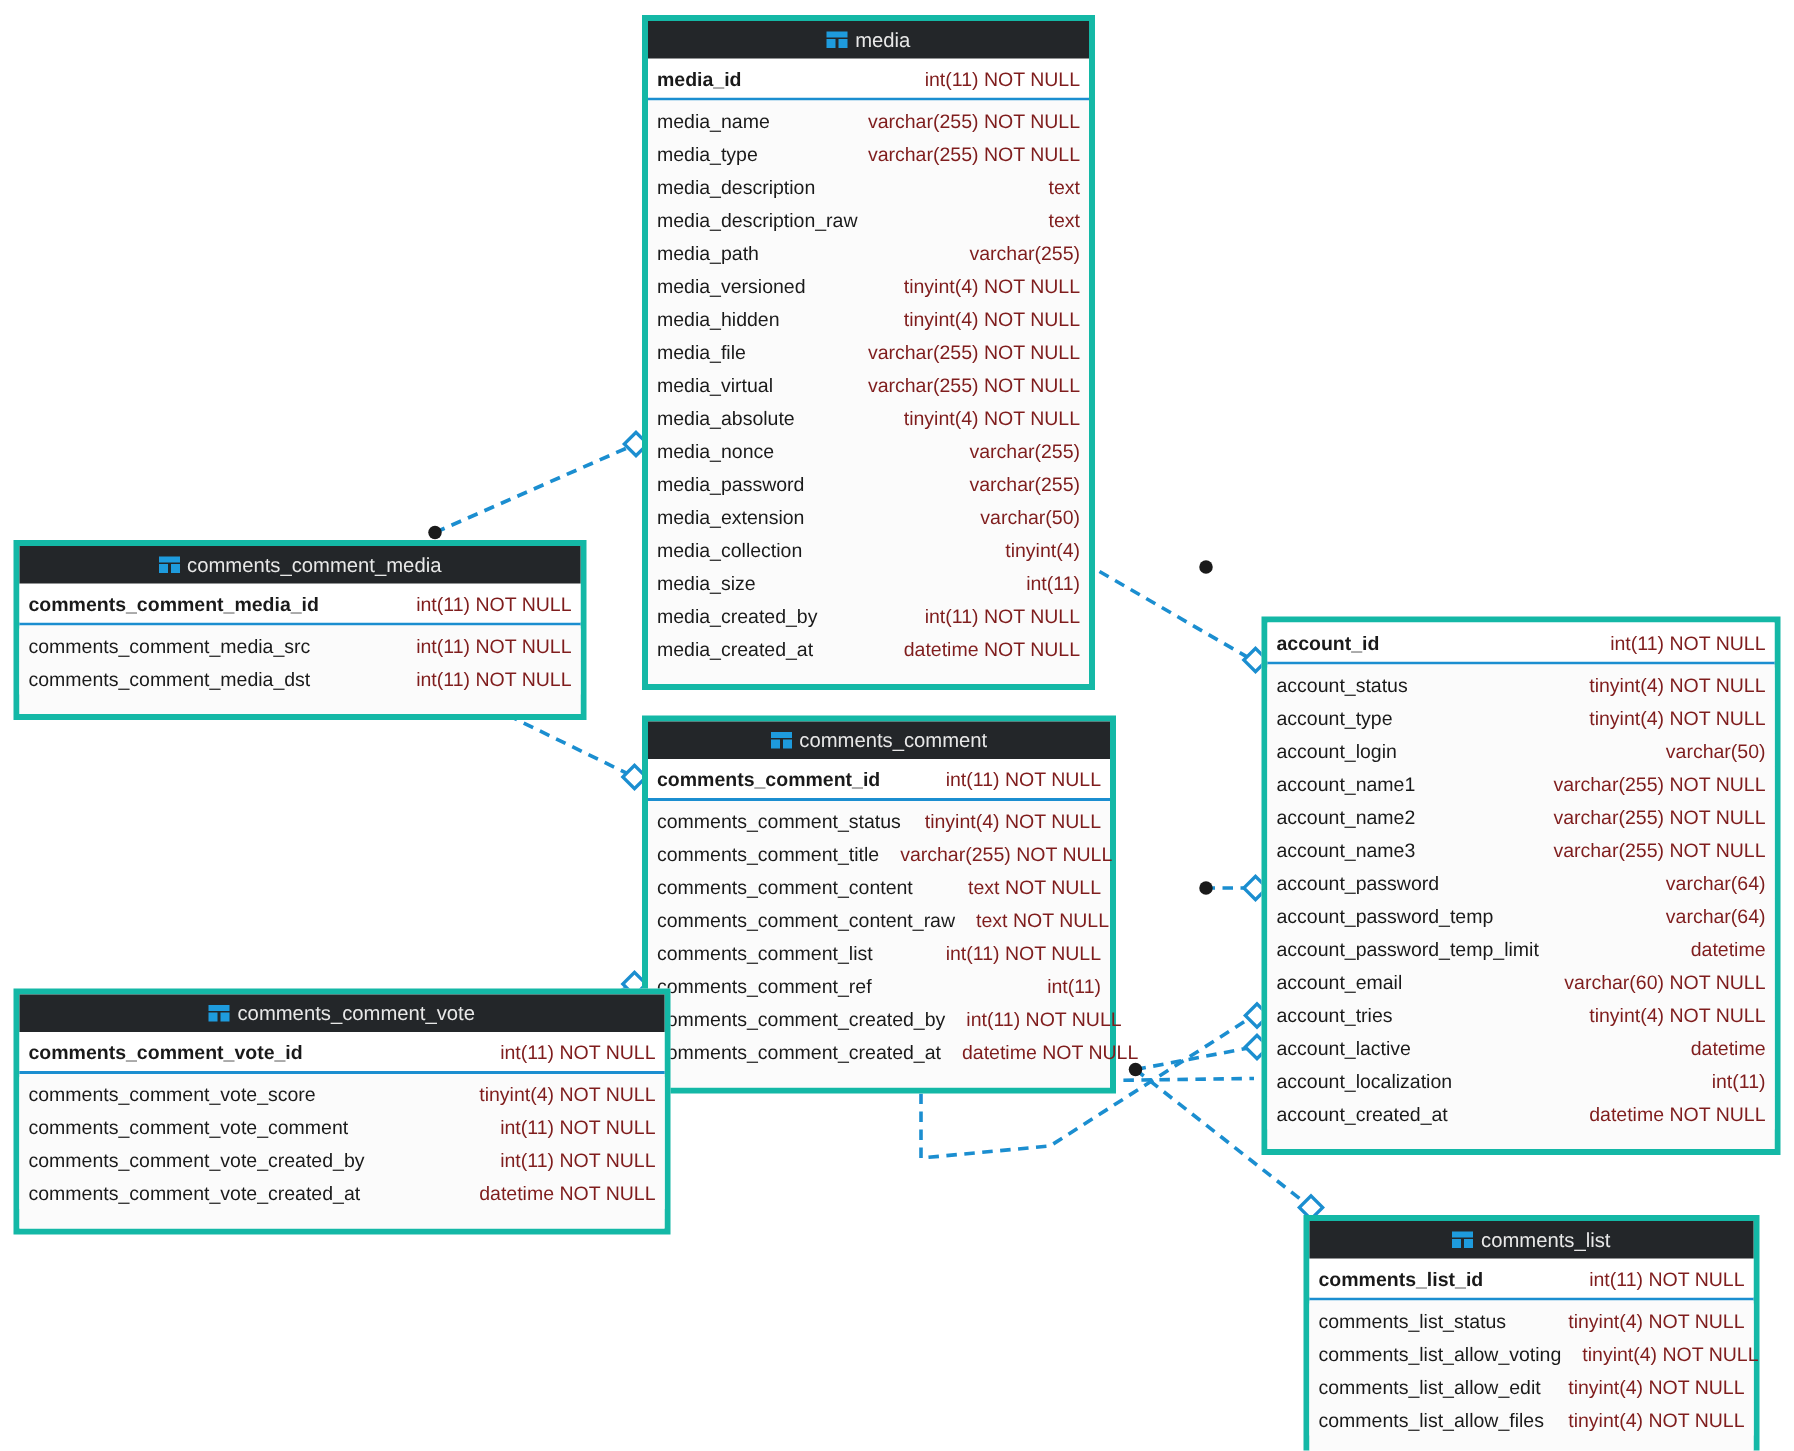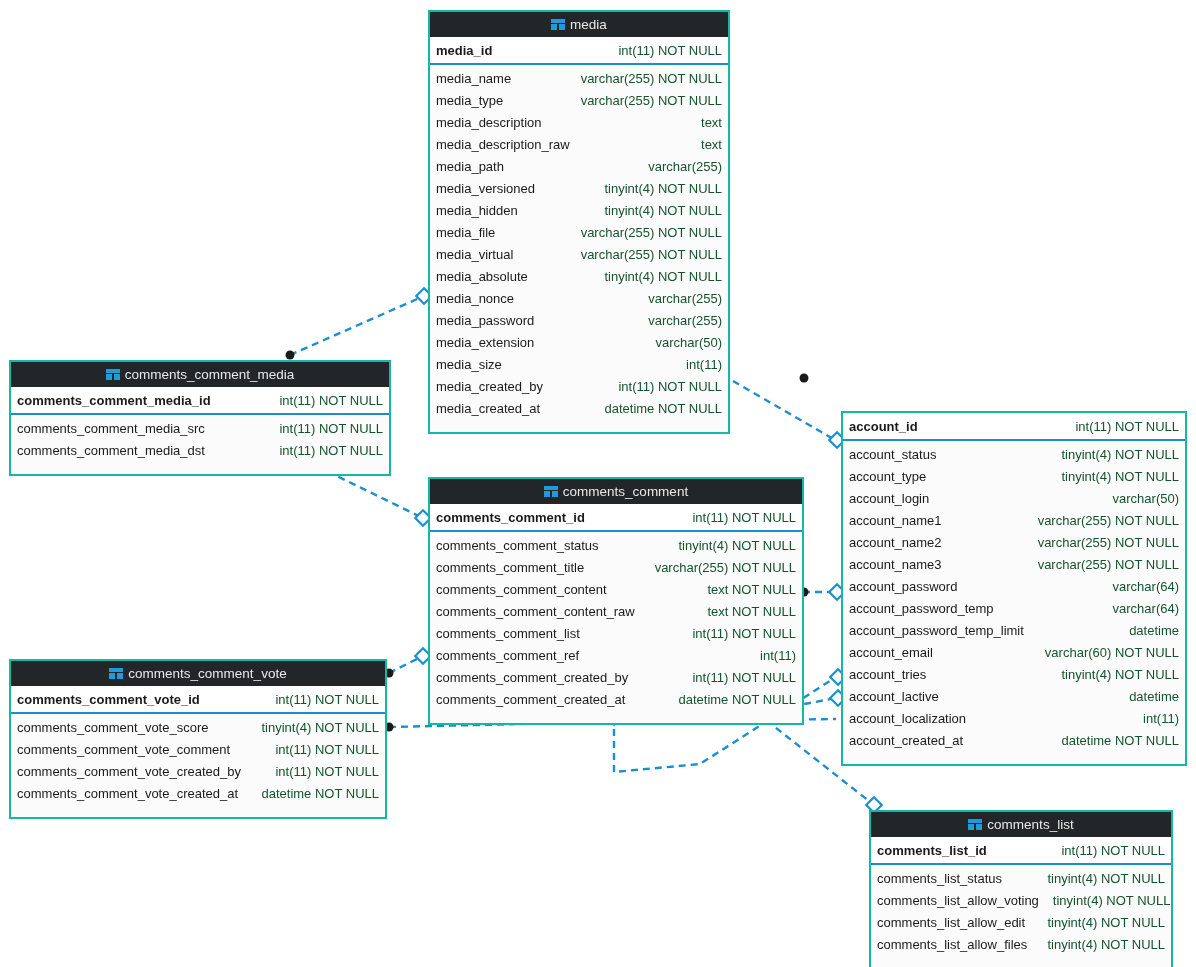--- a/index.html
+++ b/index.html
@@ -23,21 +23,21 @@
   svg.links {
     position: absolute;
     left: 0; top: 0;
     width: 1196px;
     height: 967px;
     pointer-events: none;
   }
   .entity {
     position: absolute;
     box-sizing: border-box;
-    border: 2px solid #14b8a6;
+    border: 4px solid #14b8a6;
     background: #ffffff;
     box-shadow: 0 0 0 0 rgba(0,0,0,0);
   }
   .entity-header {
     background: #232629;
     color: #e8e8e8;
     height: 25px;
     line-height: 25px;
     text-align: center;
     font-size: 13.5px;
@@ -76,21 +76,21 @@
     white-space: nowrap;
     background: #fbfbfb;
   }
   .pk-row .row {
     height: 26px;
     background: #ffffff;
     font-weight: bold;
   }
   .pk-row .row .ftype { font-weight: normal; }
   .row .fname { text-align: center; }
-  .row .ftype { text-align: left; padding-left: 14px; color: #14532d; }
+  .row .ftype { text-align: left; padding-left: 14px; color: #7f1d1d; }
   .body-rows { padding: 2px 0 13px 0; background:#fbfbfb; }
 </style>
 </head>
 <body>
 
 <div id="canvas">
 
   <svg class="links" viewBox="0 0 1196 967" xmlns="http://www.w3.org/2000/svg">
     <g fill="none" stroke="#1b8ed0" stroke-width="2.4" stroke-dasharray="7,5">
 
@@ -190,20 +190,24 @@
           </div>
           <div class="row">
             <span class="fname">media_password</span>
             <span class="ftype">varchar(255)</span>
           </div>
           <div class="row">
             <span class="fname">media_extension</span>
             <span class="ftype">varchar(50)</span>
           </div>
           <div class="row">
+            <span class="fname">media_collection</span>
+            <span class="ftype">tinyint(4)</span>
+          </div>
+          <div class="row">
             <span class="fname">media_size</span>
             <span class="ftype">int(11)</span>
           </div>
           <div class="row">
             <span class="fname">media_created_by</span>
             <span class="ftype">int(11) NOT NULL</span>
           </div>
           <div class="row">
             <span class="fname">media_created_at</span>
             <span class="ftype">datetime NOT NULL</span>
@@ -222,21 +226,21 @@
           <div class="row">
             <span class="fname">comments_comment_media_src</span>
             <span class="ftype">int(11) NOT NULL</span>
           </div>
           <div class="row">
             <span class="fname">comments_comment_media_dst</span>
             <span class="ftype">int(11) NOT NULL</span>
           </div>
         </div>
       </div>
-      <div class="entity" style="left: 428px; top: 477px; width: 376px;">
+      <div class="entity" style="left: 428px; top: 477px; width: 316px;">
         <div class="entity-header"><span class="tbl-icon"><i class="bar"></i><i class="c1"></i><i class="c2"></i></span><span>comments_comment</span></div>
         <div class="pk-row">
           <div class="row">
             <span class="fname">comments_comment_id</span>
             <span class="ftype">int(11) NOT NULL</span>
           </div>
         </div>
         <div class="body-rows">
           <div class="row">
             <span class="fname">comments_comment_status</span>
@@ -265,21 +269,21 @@
           <div class="row">
             <span class="fname">comments_comment_created_by</span>
             <span class="ftype">int(11) NOT NULL</span>
           </div>
           <div class="row">
             <span class="fname">comments_comment_created_at</span>
             <span class="ftype">datetime NOT NULL</span>
           </div>
         </div>
       </div>
-      <div class="entity" style="left: 9px; top: 659px; width: 378px;">
+      <div class="entity" style="left: 9px; top: 659px; width: 438px;">
         <div class="entity-header"><span class="tbl-icon"><i class="bar"></i><i class="c1"></i><i class="c2"></i></span><span>comments_comment_vote</span></div>
         <div class="pk-row">
           <div class="row">
             <span class="fname">comments_comment_vote_id</span>
             <span class="ftype">int(11) NOT NULL</span>
           </div>
         </div>
         <div class="body-rows">
           <div class="row">
             <span class="fname">comments_comment_vote_score</span>

